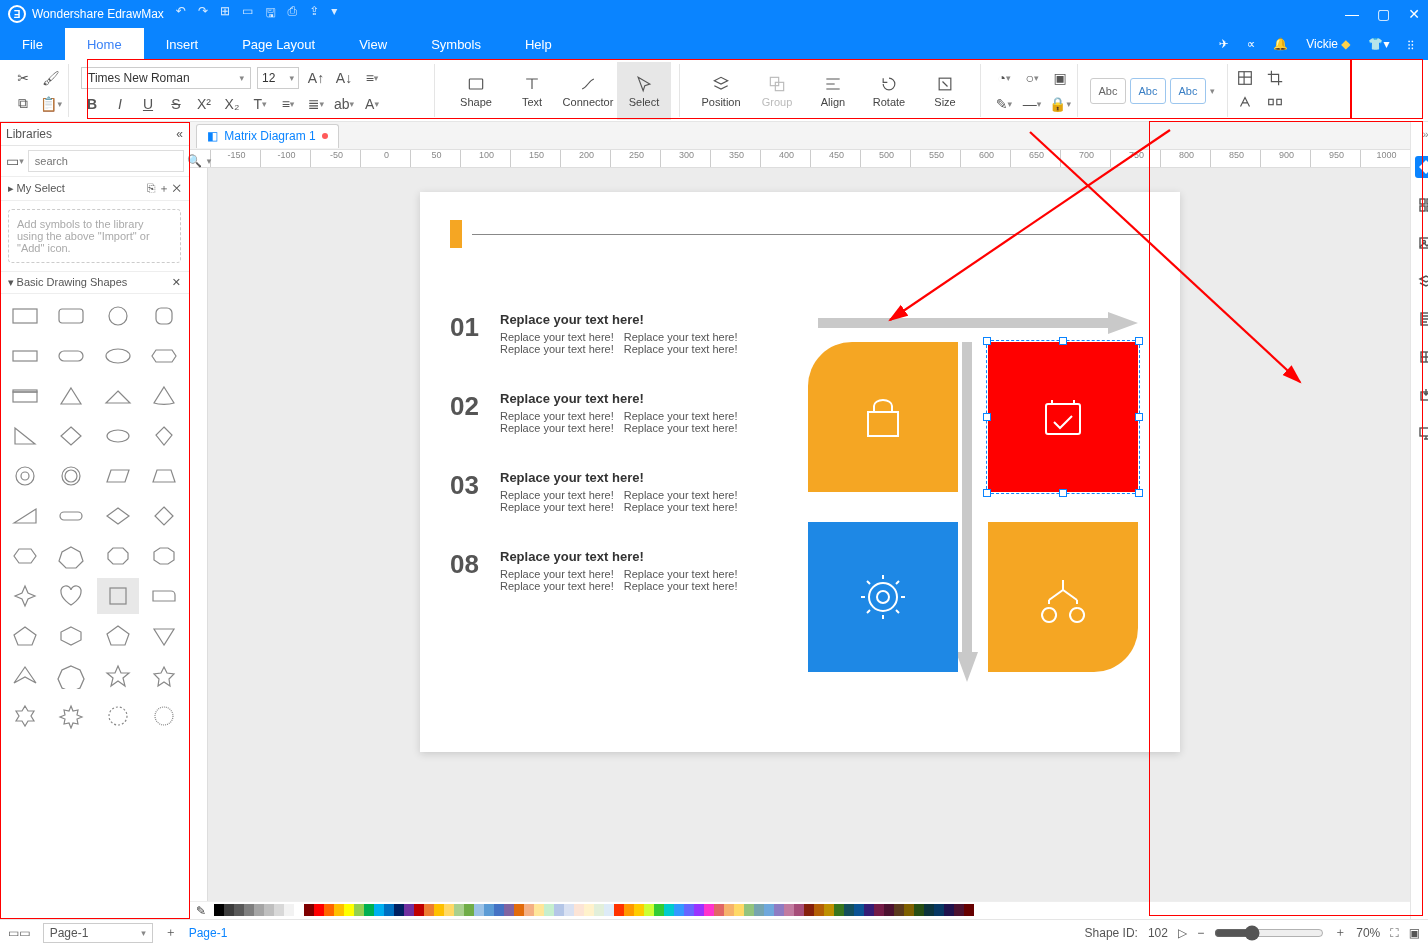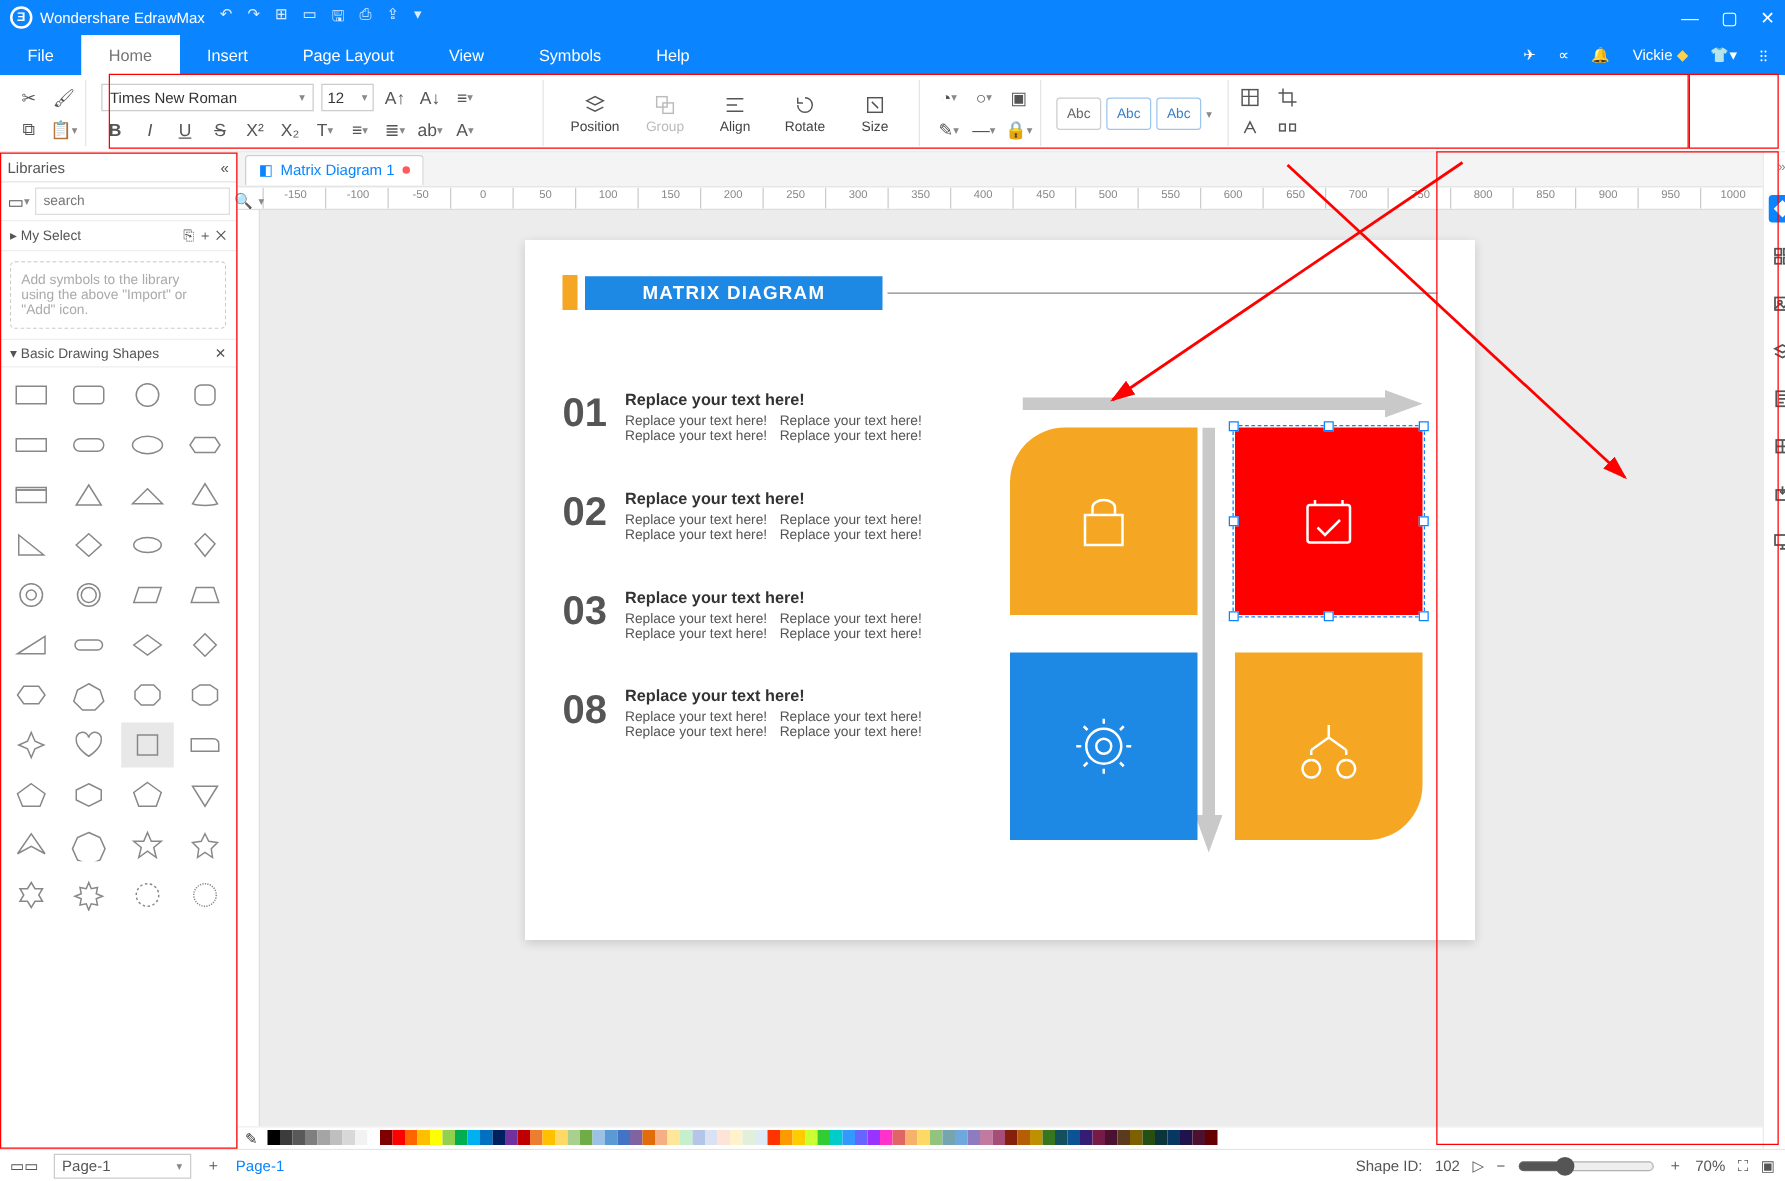--- a/index.html
+++ b/index.html
@@ -4,21 +4,21 @@
 <style>
 * { margin:0; padding:0; box-sizing:border-box; font-family:-apple-system,Segoe UI,Arial,sans-serif; }
 body { width:1428px; height:945px; overflow:hidden; background:#fff; font-size:12px; color:#333; }
 .titlebar { height:28px; background:#0a84ff; color:#fff; display:flex; align-items:center; padding:0 8px; font-size:12px; }
 .titlebar .logo { width:18px; height:18px; border:2px solid #fff; border-radius:50%; margin-right:6px; display:flex; align-items:center; justify-content:center; font-weight:bold; font-size:10px;}
 .titlebar .tbitems { display:flex; gap:12px; margin-left:12px; flex:1; }
 .titlebar .tbi { opacity:.85; }
 .titlebar .winctl { display:flex; gap:18px; font-size:14px; }
 .menubar { height:32px; background:#0a84ff; color:#fff; display:flex; align-items:stretch; }
 .menubar .mtab { padding:0 22px; display:flex; align-items:center; font-size:13px; }
-.menubar .mtab.active { background:#fff; color:#737373; }
+.menubar .mtab.active { background:#fff; color:#3b82f6; }
 .menubar .right { margin-left:auto; display:flex; align-items:center; gap:18px; padding-right:14px; }
 .ribbon { height:62px; border-bottom:1px solid #e5e5e5; display:flex; padding:4px 6px; gap:6px; }
 .rgroup { display:flex; flex-direction:column; justify-content:center; border-right:1px solid #e5e5e5; padding:0 6px; }
 .rrow { display:flex; gap:6px; align-items:center; height:26px; }
 .ricon { width:22px; height:22px; display:flex; align-items:center; justify-content:center; color:#555; font-size:14px; }
 .fontsel { width:170px; height:22px; border:1px solid #ccc; padding:0 6px; font-size:12px; display:flex; align-items:center; justify-content:space-between; }
 .sizesel { width:42px; height:22px; border:1px solid #ccc; padding:0 4px; font-size:12px; display:flex; align-items:center; justify-content:space-between;}
 .biggroup { display:flex; gap:2px; padding:0 8px; border-right:1px solid #e5e5e5; align-items:center;}
 .bigbtn { width:54px; display:flex; flex-direction:column; align-items:center; justify-content:center; gap:2px; font-size:11px; color:#444; height:58px;}
 .bigbtn.sel { background:#e7e7e7; }
@@ -52,21 +52,21 @@
 .ruler span { width:50px; flex:none; text-align:center; border-left:1px solid #ccc; padding-left:2px;}
 .stage { flex:1; position:relative; overflow:hidden; background:#ececec; display:flex; align-items:flex-start; justify-content:center; padding-top:24px;}
 .stage .vruler { position:absolute; left:0; top:0; bottom:0; width:18px; background:#fff; border-right:1px solid #ddd;}
 .page { width:760px; height:560px; background:#fff; box-shadow:0 2px 8px rgba(0,0,0,.15); position:relative; }
 .mtitle-wrap { position:absolute; left:30px; top:28px; right:30px; display:flex; align-items:center;}
 .mtitle-bar { width:12px; height:28px; background:#f5a623; margin-right:6px;}
 .mtitle { background:#1e88e5; color:#fff; font-weight:bold; letter-spacing:1px; font-size:15px; padding:5px 46px;}
 .mtitle-line { flex:1; height:1px; background:#888; margin-left:4px;}
 .mitems { position:absolute; left:30px; top:120px; width:300px; display:flex; flex-direction:column; gap:36px;}
 .mitem { display:flex; gap:10px;}
-.mitem .num { font-size:32px; font-weight:bold; color:#555; width:40px;}
+.mitem .num { font-size:26px; font-weight:bold; color:#555; width:40px;}
 .mitem .txts { font-size:11px; color:#555;}
 .mitem .txts .h { font-weight:bold; font-size:13px; color:#333; margin-bottom:4px;}
 .mitem .txts .r { display:flex; gap:10px;}
 .quad { position:absolute; right:42px; top:150px; width:330px; height:330px; }
 .qcell { position:absolute; width:150px; height:150px; display:flex; align-items:center; justify-content:center;}
 .qcell svg { width:54px; height:54px; stroke:#fff; fill:none; stroke-width:2;}
 .q1 { left:0; top:0; background:#f5a623; border-top-left-radius:44px;}
 .q2 { right:0; top:0; background:#ff0000; }
 .q3 { left:0; bottom:0; background:#1e88e5;}
 .q4 { right:0; bottom:0; background:#f5a623; border-bottom-right-radius:44px;}
@@ -184,20 +184,46 @@
       <span class="ricon">T<span class="caret">▾</span></span>
       <span class="ricon">≡<span class="caret">▾</span></span>
       <span class="ricon">≣<span class="caret">▾</span></span>
       <span class="ricon">ab<span class="caret">▾</span></span>
       <span class="ricon">A<span class="caret">▾</span></span>
     </div>
   </div>
   <div class="biggroup">
     <div class="bigbtn">
           <svg viewBox="0 0 24 24">
+            <rect x="4" y="6" width="16" height="12" rx="1"></rect>
+          </svg>
+          <span>Shape</span>
+        </div>
+    <div class="bigbtn">
+          <svg viewBox="0 0 24 24">
+            <path d="M5 6h14M12 6v12"></path>
+          </svg>
+          <span>Text</span>
+        </div>
+    <div class="bigbtn">
+          <svg viewBox="0 0 24 24">
+            <path d="M5 18c6-2 8-10 14-12"></path>
+          </svg>
+          <span>Connector</span>
+        </div>
+    <div class="bigbtn sel">
+          <svg viewBox="0 0 24 24">
+            <path d="M5 4l14 8-6 2-2 6z"></path>
+          </svg>
+          <span>Select</span>
+        </div>
+  </div>
+  <div class="biggroup">
+    <div class="bigbtn">
+          <svg viewBox="0 0 24 24">
             <path d="M4 8l8-4 8 4-8 4zM4 14l8 4 8-4"></path>
           </svg>
           <span>Position</span>
         </div>
     <div class="bigbtn dis">
           <svg viewBox="0 0 24 24">
             <rect x="4" y="4" width="10" height="10"></rect>
             <rect x="10" y="10" width="10" height="10"></rect>
           </svg>
           <span>Group</span>
@@ -548,21 +574,20 @@
           <span>850</span>
           <span>900</span>
           <span>950</span>
           <span>1000</span>
         </div>
     <div class="stage">
       <div class="vruler"></div>
       <div class="page">
         <div class="mtitle-wrap">
           <div class="mtitle-bar"></div>
-          <div class="mtitle">MATRIX DIAGRAM</div>
           <div class="mtitle-line"></div>
         </div>
         <div class="mitems" id="mitems">
               <div class="mitem">
                 <div class="num">01</div>
                 <div class="txts">
                   <div class="h">Replace your text here!</div>
                   <div class="r">
                     <span>Replace your text here!</span>
                     <span>Replace your text here!</span>

